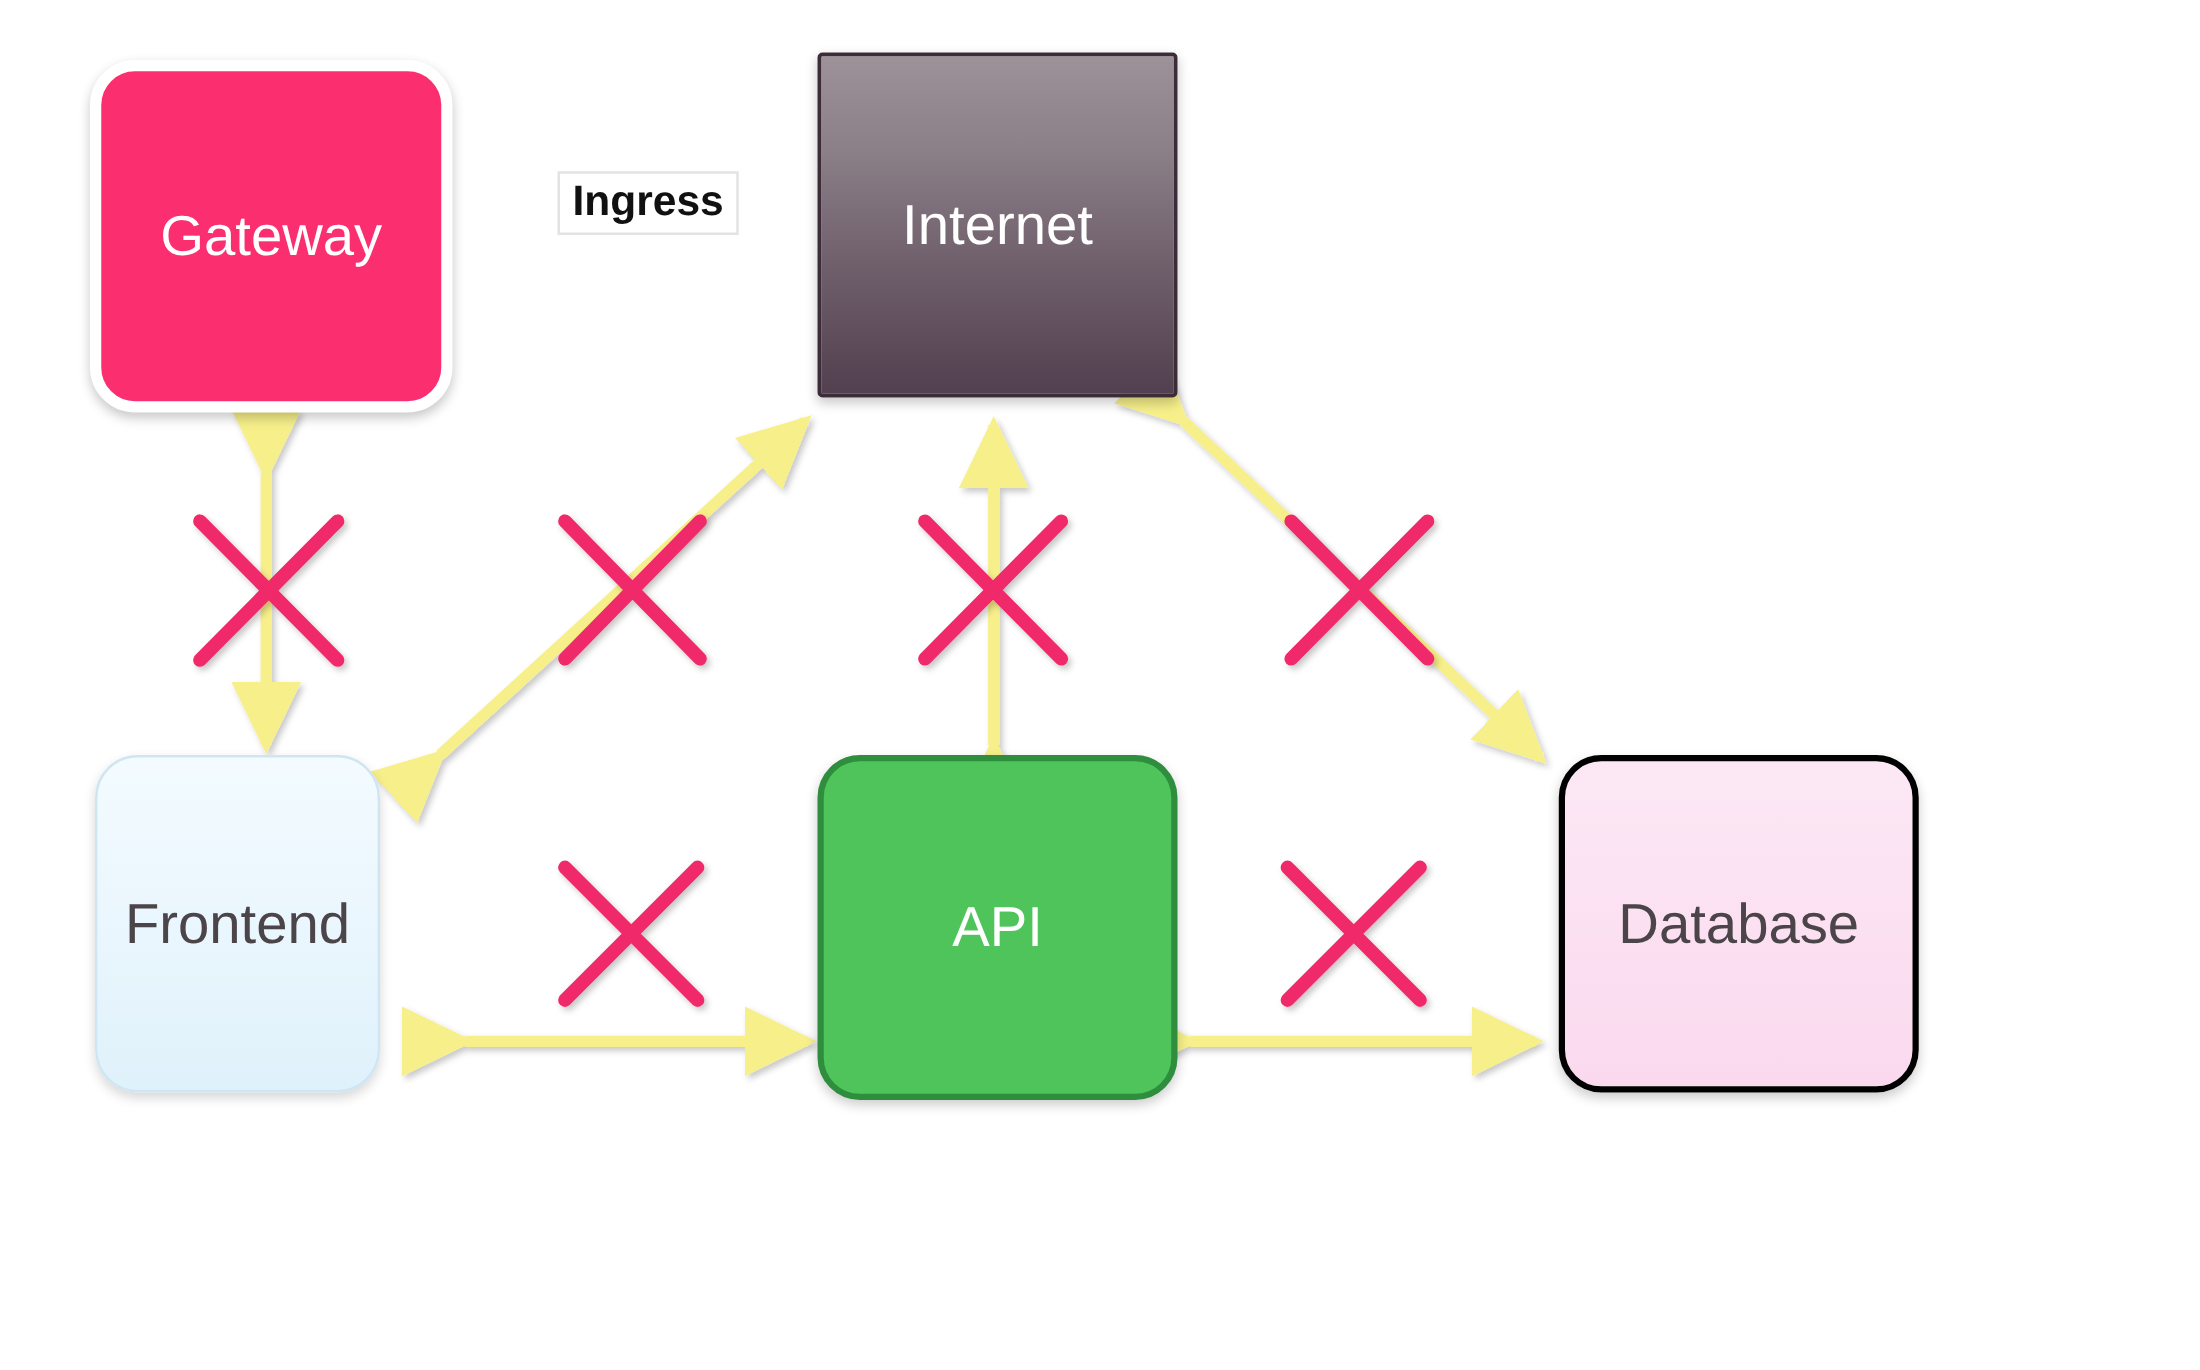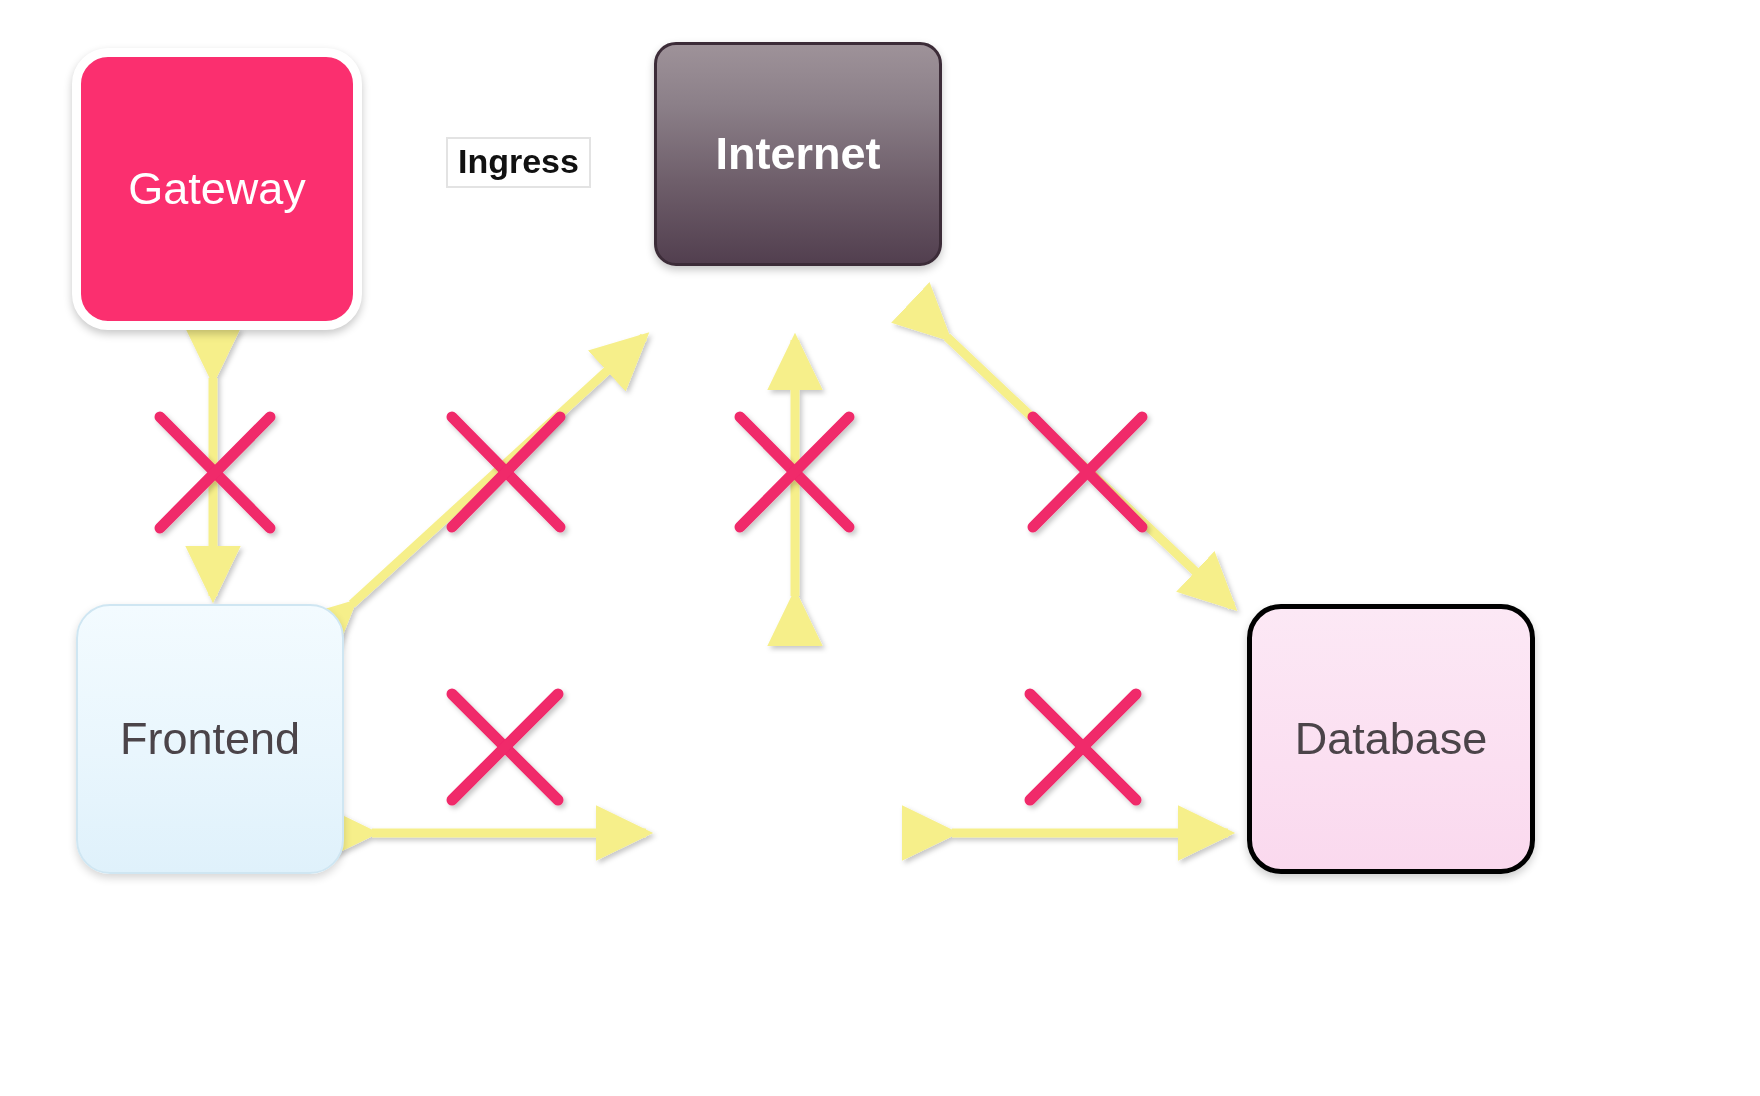--- a/index.html
+++ b/index.html
@@ -51,35 +51,34 @@
     box-shadow: 0 4px 9px rgba(0,0,0,0.22);
     color: #ffffff;
     font-size: 45px;
   }
 
   
   #node-internet {
     left: 654px;
     top: 42px;
     width: 288px;
-    height: 224px;
+    height: 276px;
     background: linear-gradient(180deg, #9e9299 0%, #8b7f88 28%, #6f5f6b 62%, #523f4f 100%);
     border: 3px solid #3c2c38;
-    border-radius: 22px;
+    border-radius: 4px;
     box-shadow: 0 4px 9px rgba(0,0,0,0.22);
     color: #ffffff;
     font-size: 45px;
-    font-weight: bold;
   }
 
   
   #node-frontend {
     left: 76px;
     top: 604px;
-    width: 268px;
+    width: 228px;
     height: 270px;
     background: linear-gradient(180deg, #f3fbff 0%, #e9f6fd 55%, #dff1fb 100%);
     border: 2px solid #cfe6f2;
     border-radius: 34px;
     box-shadow: 0 4px 9px rgba(0,0,0,0.16);
     color: #4b4449;
     font-size: 45px;
   }
 
   
@@ -202,20 +201,23 @@
   </div>
 
   <div class="node" id="node-internet">
     <span class="node-label">Internet</span>
   </div>
 
   <div class="node" id="node-frontend">
     <span class="node-label">Frontend</span>
   </div>
 
+  <div class="node" id="node-api">
+    <span class="node-label">API</span>
+  </div>
 
   <div class="node" id="node-database">
     <span class="node-label">Database</span>
   </div>
 
   <div id="edge-label-ingress">Ingress</div>
 
 </div>
 
 </body></html>

